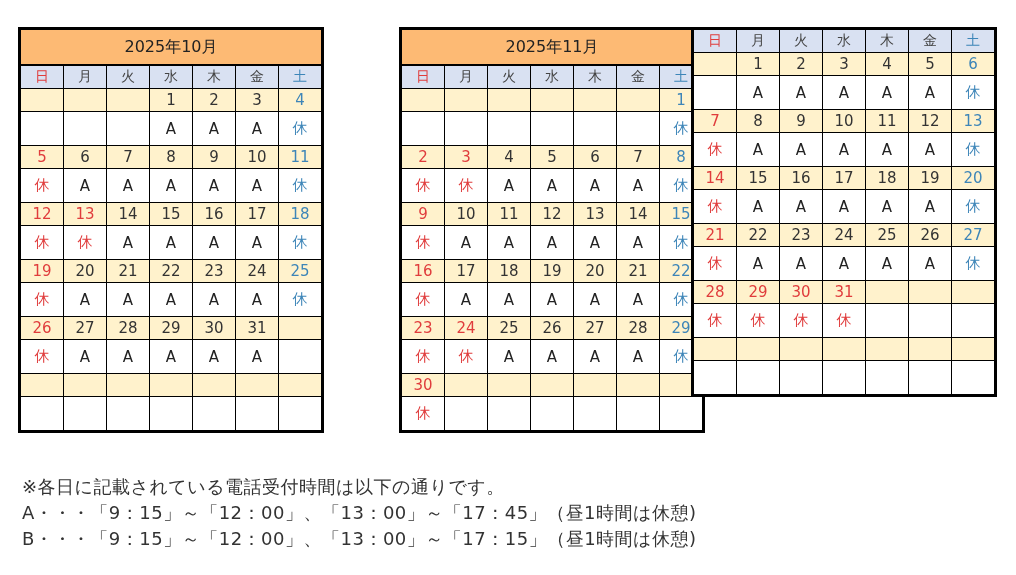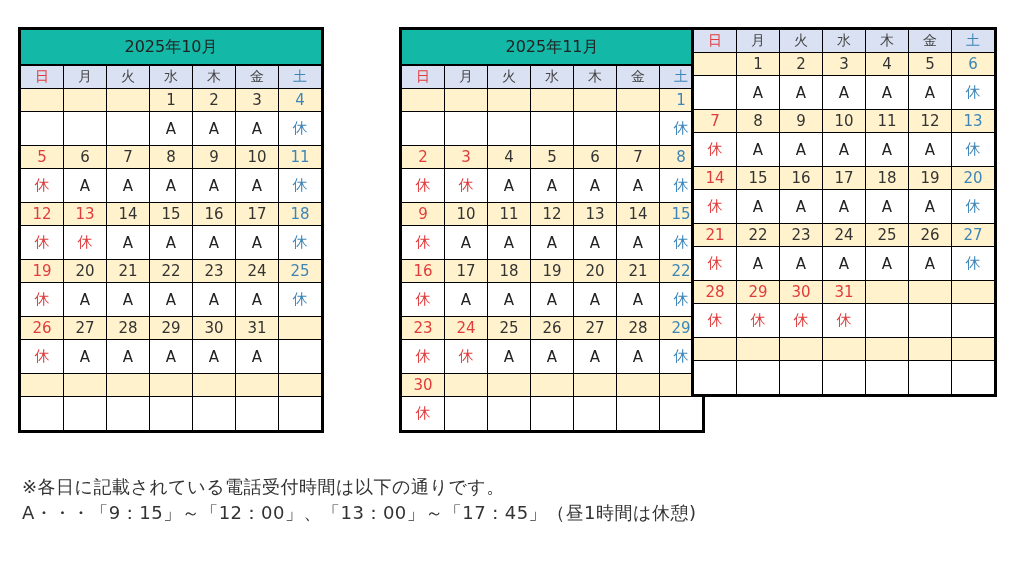--- a/index.html
+++ b/index.html
@@ -2,21 +2,21 @@
 <html><head>
 <meta charset="utf-8">
 <style>
   html, body { margin:0; padding:0; background:#ffffff; }
   body { width:1016px; height:575px; position:relative; overflow:hidden;
          font-family:"DejaVu Sans", "Liberation Sans", sans-serif; color:#333; }
   .cal { position:absolute; top:27px; width:302px; border:2px solid #000;
          box-sizing:content-box; background:#fff; }
   .cal table { border-collapse:collapse; width:100%; table-layout:fixed; }
   .cal td { border:1px solid #000; text-align:center; padding:0; font-size:15px; }
-  .cal .title td { background:#14b8a6; height:34px; font-size:16px; color:#222; border-bottom:2px solid #000; }
+  .cal .title td { background:#fdba74; height:34px; font-size:16px; color:#222; border-bottom:2px solid #000; }
   .cal .wd td { background:#d9e1f2; height:22px; font-size:14px; color:#444; }
   .cal .date td { background:#fff2cc; height:22px; color:#333; }
   .cal .stat td { background:#ffffff; height:33px; color:#222; }
   .sun { color:#e03c3c !important; }
   .sat { color:#3d85b8 !important; }
   .hol { color:#e03c3c !important; }
   .notes { position:absolute; left:22px; top:474px; font-size:18px; color:#333; line-height:26px; letter-spacing:0.5px; }
   .notes div { white-space:pre; }
 </style>
 </head>
@@ -394,13 +394,14 @@
           <td class=""></td>
           <td class="sat"></td>
         </tr>
       </tbody>
     </table>
 </div>
 
 <div class="notes">
   <div>※各日に記載されている電話受付時間は以下の通りです。</div>
   <div>A・・・「9：15」～「12：00」、「13：00」～「17：45」（昼1時間は休憩)</div>
+  <div>B・・・「9：15」～「12：00」、「13：00」～「17：15」（昼1時間は休憩)</div>
 </div>
 
 </body></html>

